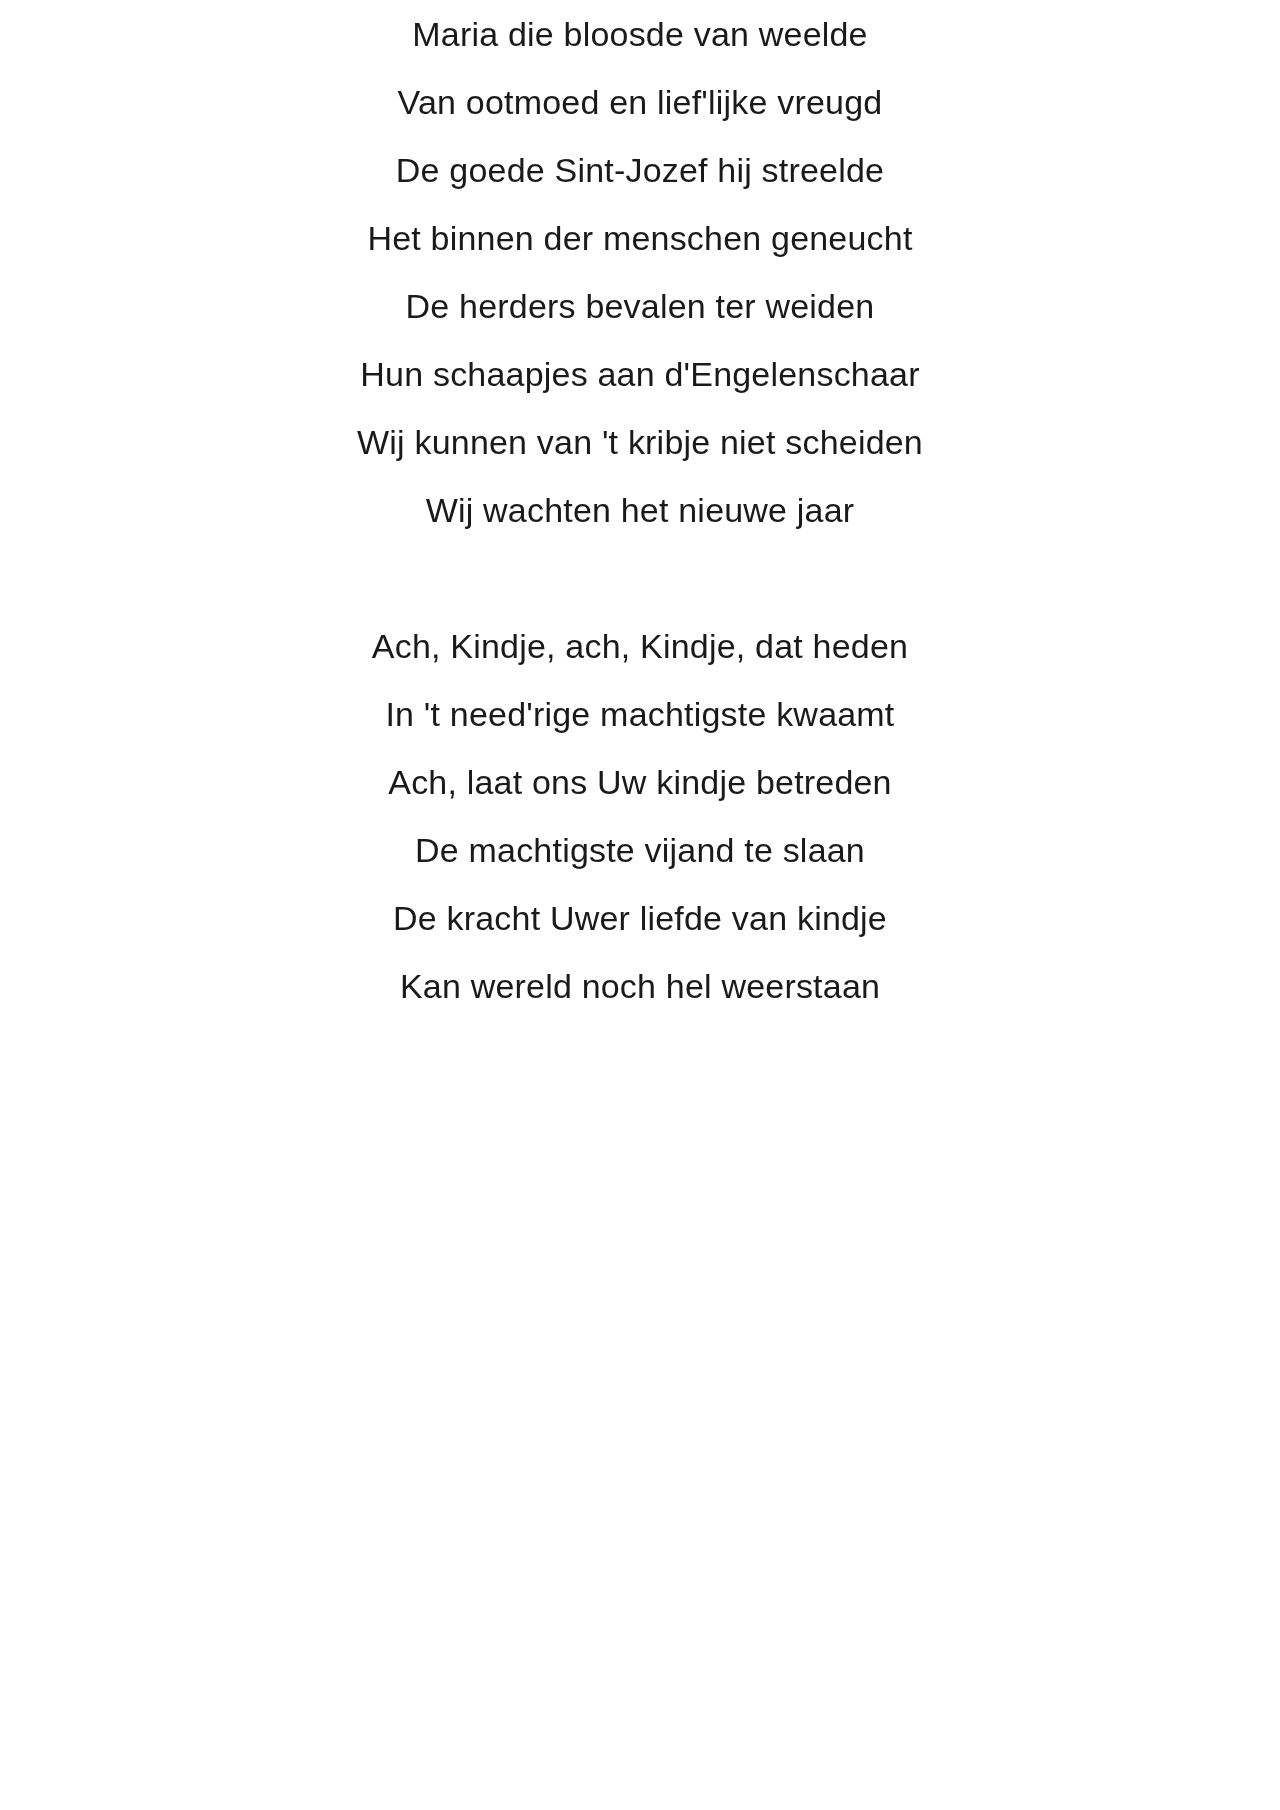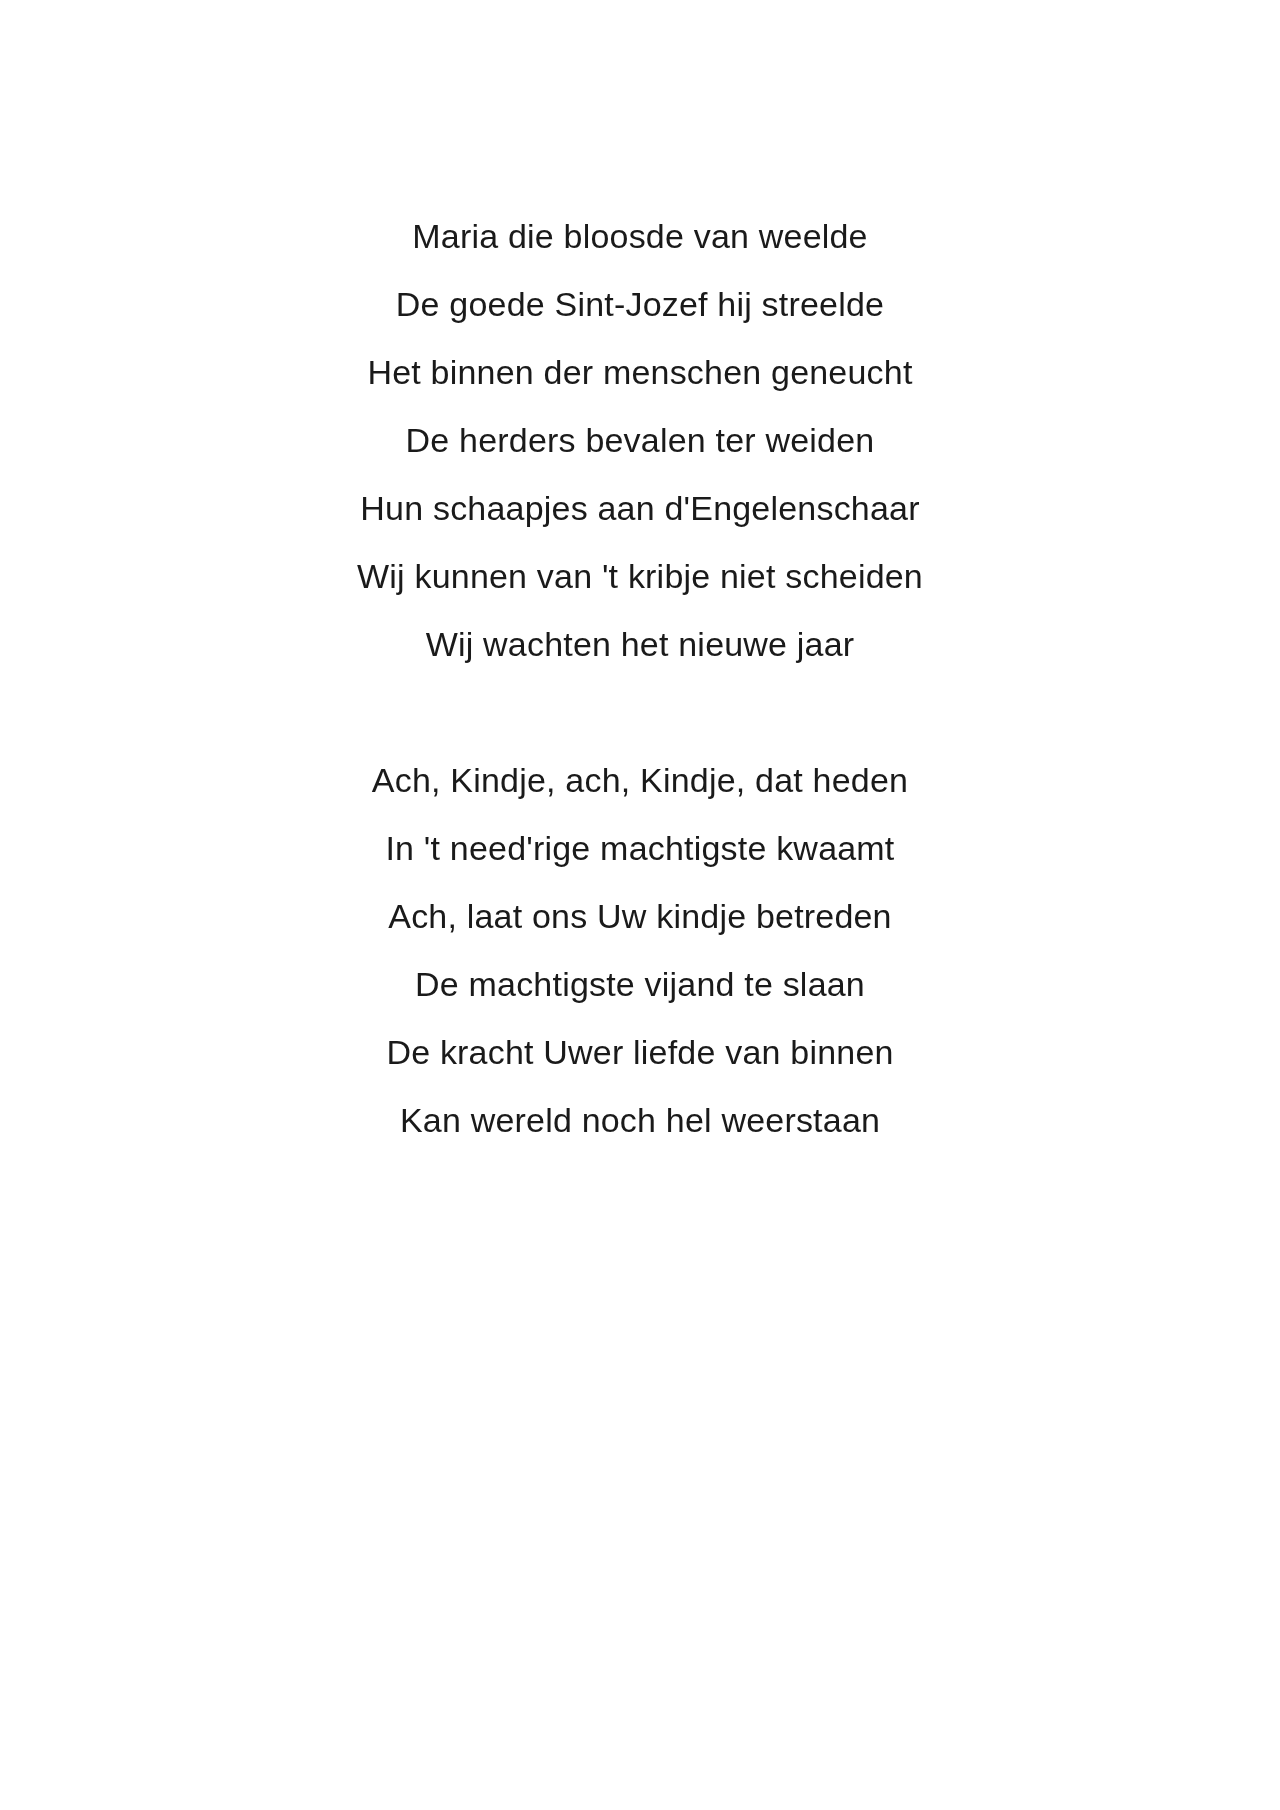--- a/index.html
+++ b/index.html
@@ -13,21 +13,20 @@
     font-family: "Liberation Sans", sans-serif;
     overflow: hidden;
   }
   .page {
     width: 1280px;
     height: 1810px;
     background: #ffffff;
     position: relative;
   }
   .poem {
-    padding-top: 202px;
     text-align: center;
     color: #1a1a1a;
     font-size: 34px;
     font-weight: 400;
     letter-spacing: 0.2px;
   }
   .poem-line {
     height: 68px;
     line-height: 68px;
     white-space: nowrap;
@@ -37,33 +36,34 @@
   }
 </style>
 </head>
 <body>
 
 <div class="page">
   <div class="poem">
 
     <div>
       <div class="poem-line">Maria die bloosde van weelde</div>
+      <div class="poem-line">Van ootmoed en lief'lijke vreugd</div>
       <div class="poem-line">De goede Sint-Jozef hij streelde</div>
       <div class="poem-line">Het binnen der menschen geneucht</div>
       <div class="poem-line">De herders bevalen ter weiden</div>
       <div class="poem-line">Hun schaapjes aan d'Engelenschaar</div>
       <div class="poem-line">Wij kunnen van 't kribje niet scheiden</div>
       <div class="poem-line">Wij wachten het nieuwe jaar</div>
     </div>
 
     <div class="stanza-gap"></div>
 
     <div>
       <div class="poem-line">Ach, Kindje, ach, Kindje, dat heden</div>
       <div class="poem-line">In 't need'rige machtigste kwaamt</div>
       <div class="poem-line">Ach, laat ons Uw kindje betreden</div>
       <div class="poem-line">De machtigste vijand te slaan</div>
-      <div class="poem-line">De kracht Uwer liefde van binnen</div>
+      <div class="poem-line">De kracht Uwer liefde van kindje</div>
       <div class="poem-line">Kan wereld noch hel weerstaan</div>
     </div>
 
   </div>
 </div>
 
 </body></html>

